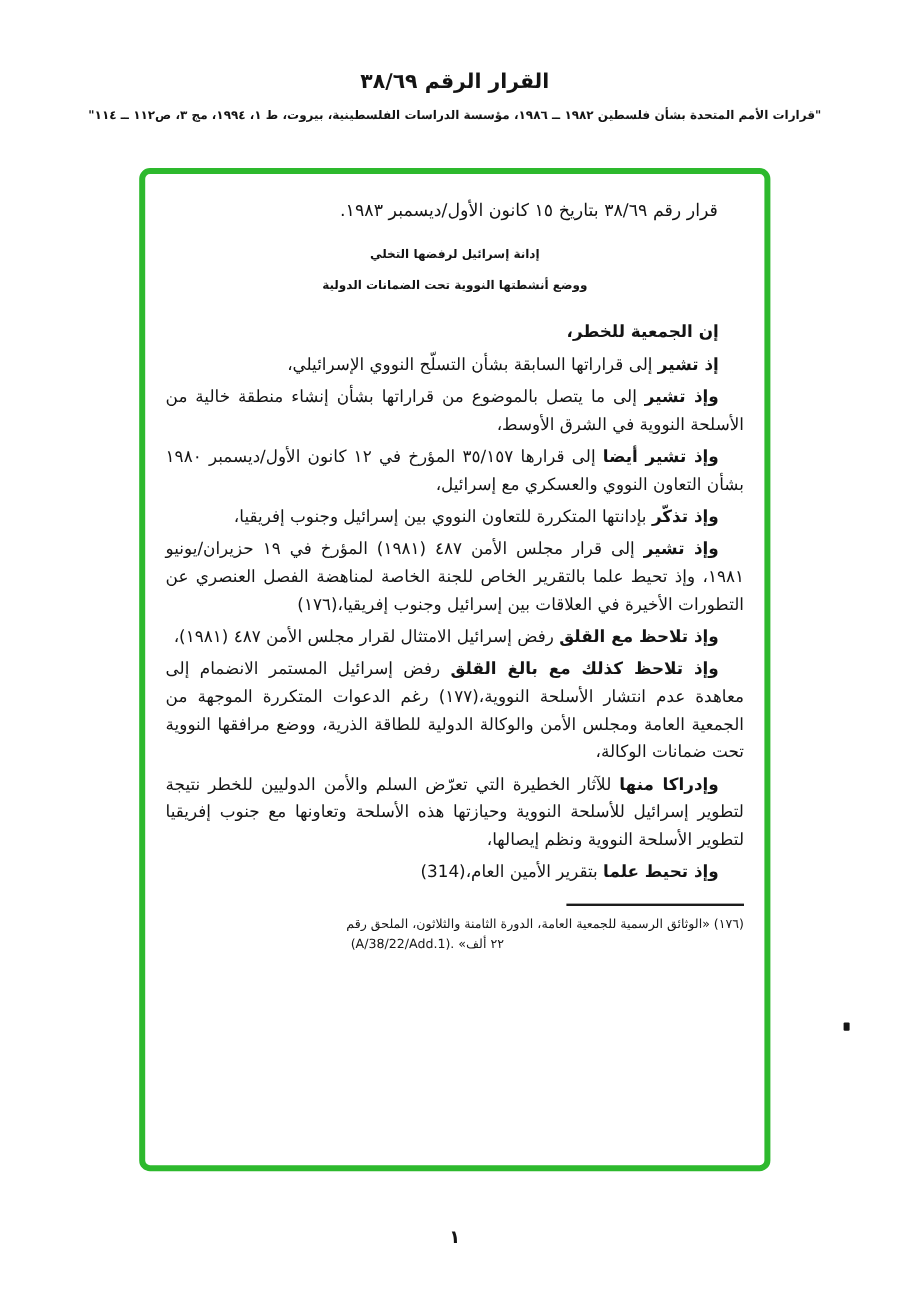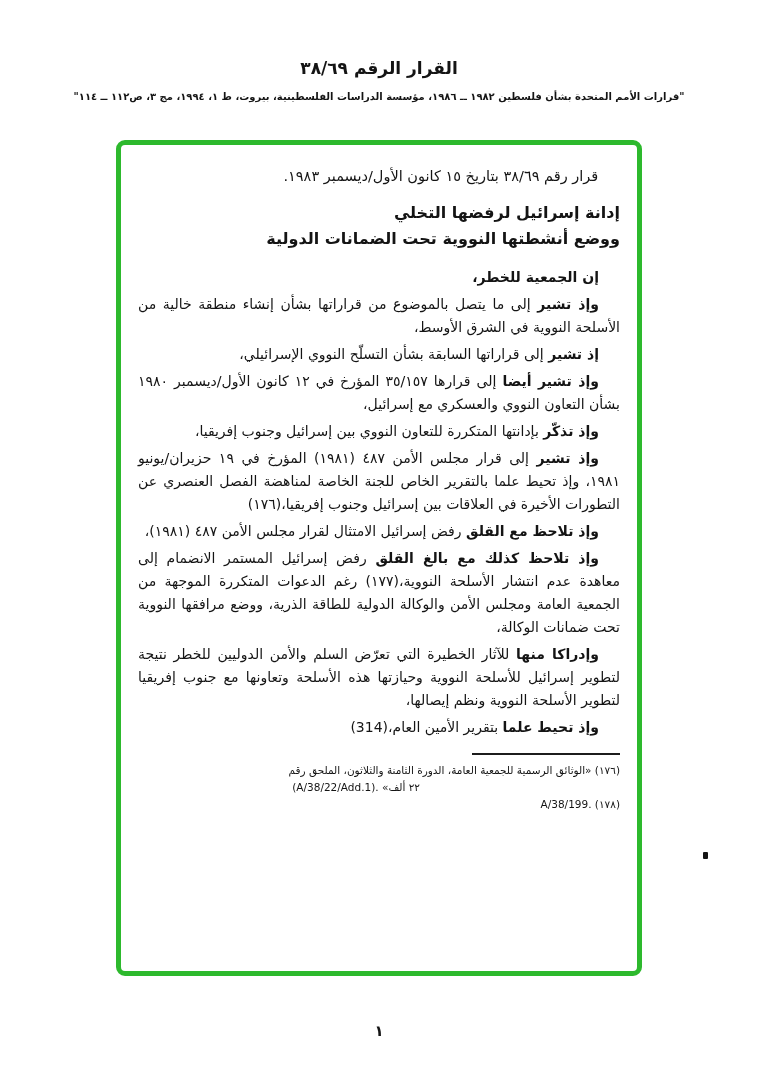--- a/index.html
+++ b/index.html
@@ -27,21 +27,21 @@
     direction: rtl;
   }
 
   .doc-title {
     margin: 0 0 12px;
     font-size: 14.5px;
     line-height: 23px;
     text-indent: 1.5em;
   }
 
-  .headings { font-weight: bold; font-size: 16px; line-height: 26px; margin-bottom: 14px; }
+  .headings { text-align: center; font-weight: bold; font-size: 10px; line-height: 26px; margin-bottom: 14px; }
 
   .para {
     margin: 4px 0;
     font-size: 14px;
     line-height: 23px;
     text-align: justify;
     text-indent: 1.5em;
   }
   .para .lead { font-weight: bold; }
 
@@ -81,36 +81,35 @@
 
     <p class="doc-title">قرار رقم ٣٨/٦٩ بتاريخ ١٥ كانون الأول/ديسمبر ١٩٨٣.</p>
 
     <div class="headings">
       <div>إدانة إسرائيل لرفضها التخلي</div>
       <div>ووضع أنشطتها النووية تحت الضمانات الدولية</div>
     </div>
 
     <div class="body-text">
       <p class="para"><span class="lead">إن الجمعية للخطر،</span> <span></span></p>
+      <p class="para"><span class="lead">إذ تشير</span> <span>إلى قراراتها السابقة بشأن التسلّح النووي الإسرائيلي،</span></p>
       <p class="para"><span class="lead">وإذ تشير</span> <span>إلى ما يتصل بالموضوع من قراراتها بشأن إنشاء منطقة خالية من الأسلحة النووية في الشرق الأوسط،</span></p>
-      <p class="para"><span class="lead">إذ تشير</span> <span>إلى قراراتها السابقة بشأن التسلّح النووي الإسرائيلي،</span></p>
       <p class="para"><span class="lead">وإذ تشير أيضا</span> <span>إلى قرارها ٣٥/١٥٧ المؤرخ في ١٢ كانون الأول/ديسمبر ١٩٨٠ بشأن التعاون النووي والعسكري مع إسرائيل،</span></p>
       <p class="para"><span class="lead">وإذ تذكّر</span> <span>بإدانتها المتكررة للتعاون النووي بين إسرائيل وجنوب إفريقيا،</span></p>
       <p class="para"><span class="lead">وإذ تشير</span> <span>إلى قرار مجلس الأمن ٤٨٧ (١٩٨١) المؤرخ في ١٩ حزيران/يونيو ١٩٨١، وإذ تحيط علما بالتقرير الخاص للجنة الخاصة لمناهضة الفصل العنصري عن التطورات الأخيرة في العلاقات بين إسرائيل وجنوب إفريقيا،(١٧٦)</span></p>
       <p class="para"><span class="lead">وإذ تلاحظ مع القلق</span> <span>رفض إسرائيل الامتثال لقرار مجلس الأمن ٤٨٧ (١٩٨١)،</span></p>
       <p class="para"><span class="lead">وإذ تلاحظ كذلك مع بالغ القلق</span> <span>رفض إسرائيل المستمر الانضمام إلى معاهدة عدم انتشار الأسلحة النووية،(١٧٧) رغم الدعوات المتكررة الموجهة من الجمعية العامة ومجلس الأمن والوكالة الدولية للطاقة الذرية، ووضع مرافقها النووية تحت ضمانات الوكالة،</span></p>
       <p class="para"><span class="lead">وإدراكا منها</span> <span>للآثار الخطيرة التي تعرّض السلم والأمن الدوليين للخطر نتيجة لتطوير إسرائيل للأسلحة النووية وحيازتها هذه الأسلحة وتعاونها مع جنوب إفريقيا لتطوير الأسلحة النووية ونظم إيصالها،</span></p>
       <p class="para"><span class="lead">وإذ تحيط علما</span> <span>بتقرير الأمين العام،(314)</span></p>
     </div>
 
     <div class="footnotes">
       <div class="fn-rule"></div>
       <div class="fn-line">(١٧٦) «الوثائق الرسمية للجمعية العامة، الدورة الثامنة والثلاثون، الملحق رقم</div>
       <div class="fn-line fn-indent">٢٢ ألف» ⁦(A/38/22/Add.1).⁩</div>
-      <div class="fn-line">(١٧٨) ⁦A/38/199.⁩</div>
     </div>
 
   </div>
 
   <div class="speck"></div>
 
   <div class="page-number">١</div>
 
 </div>
 

